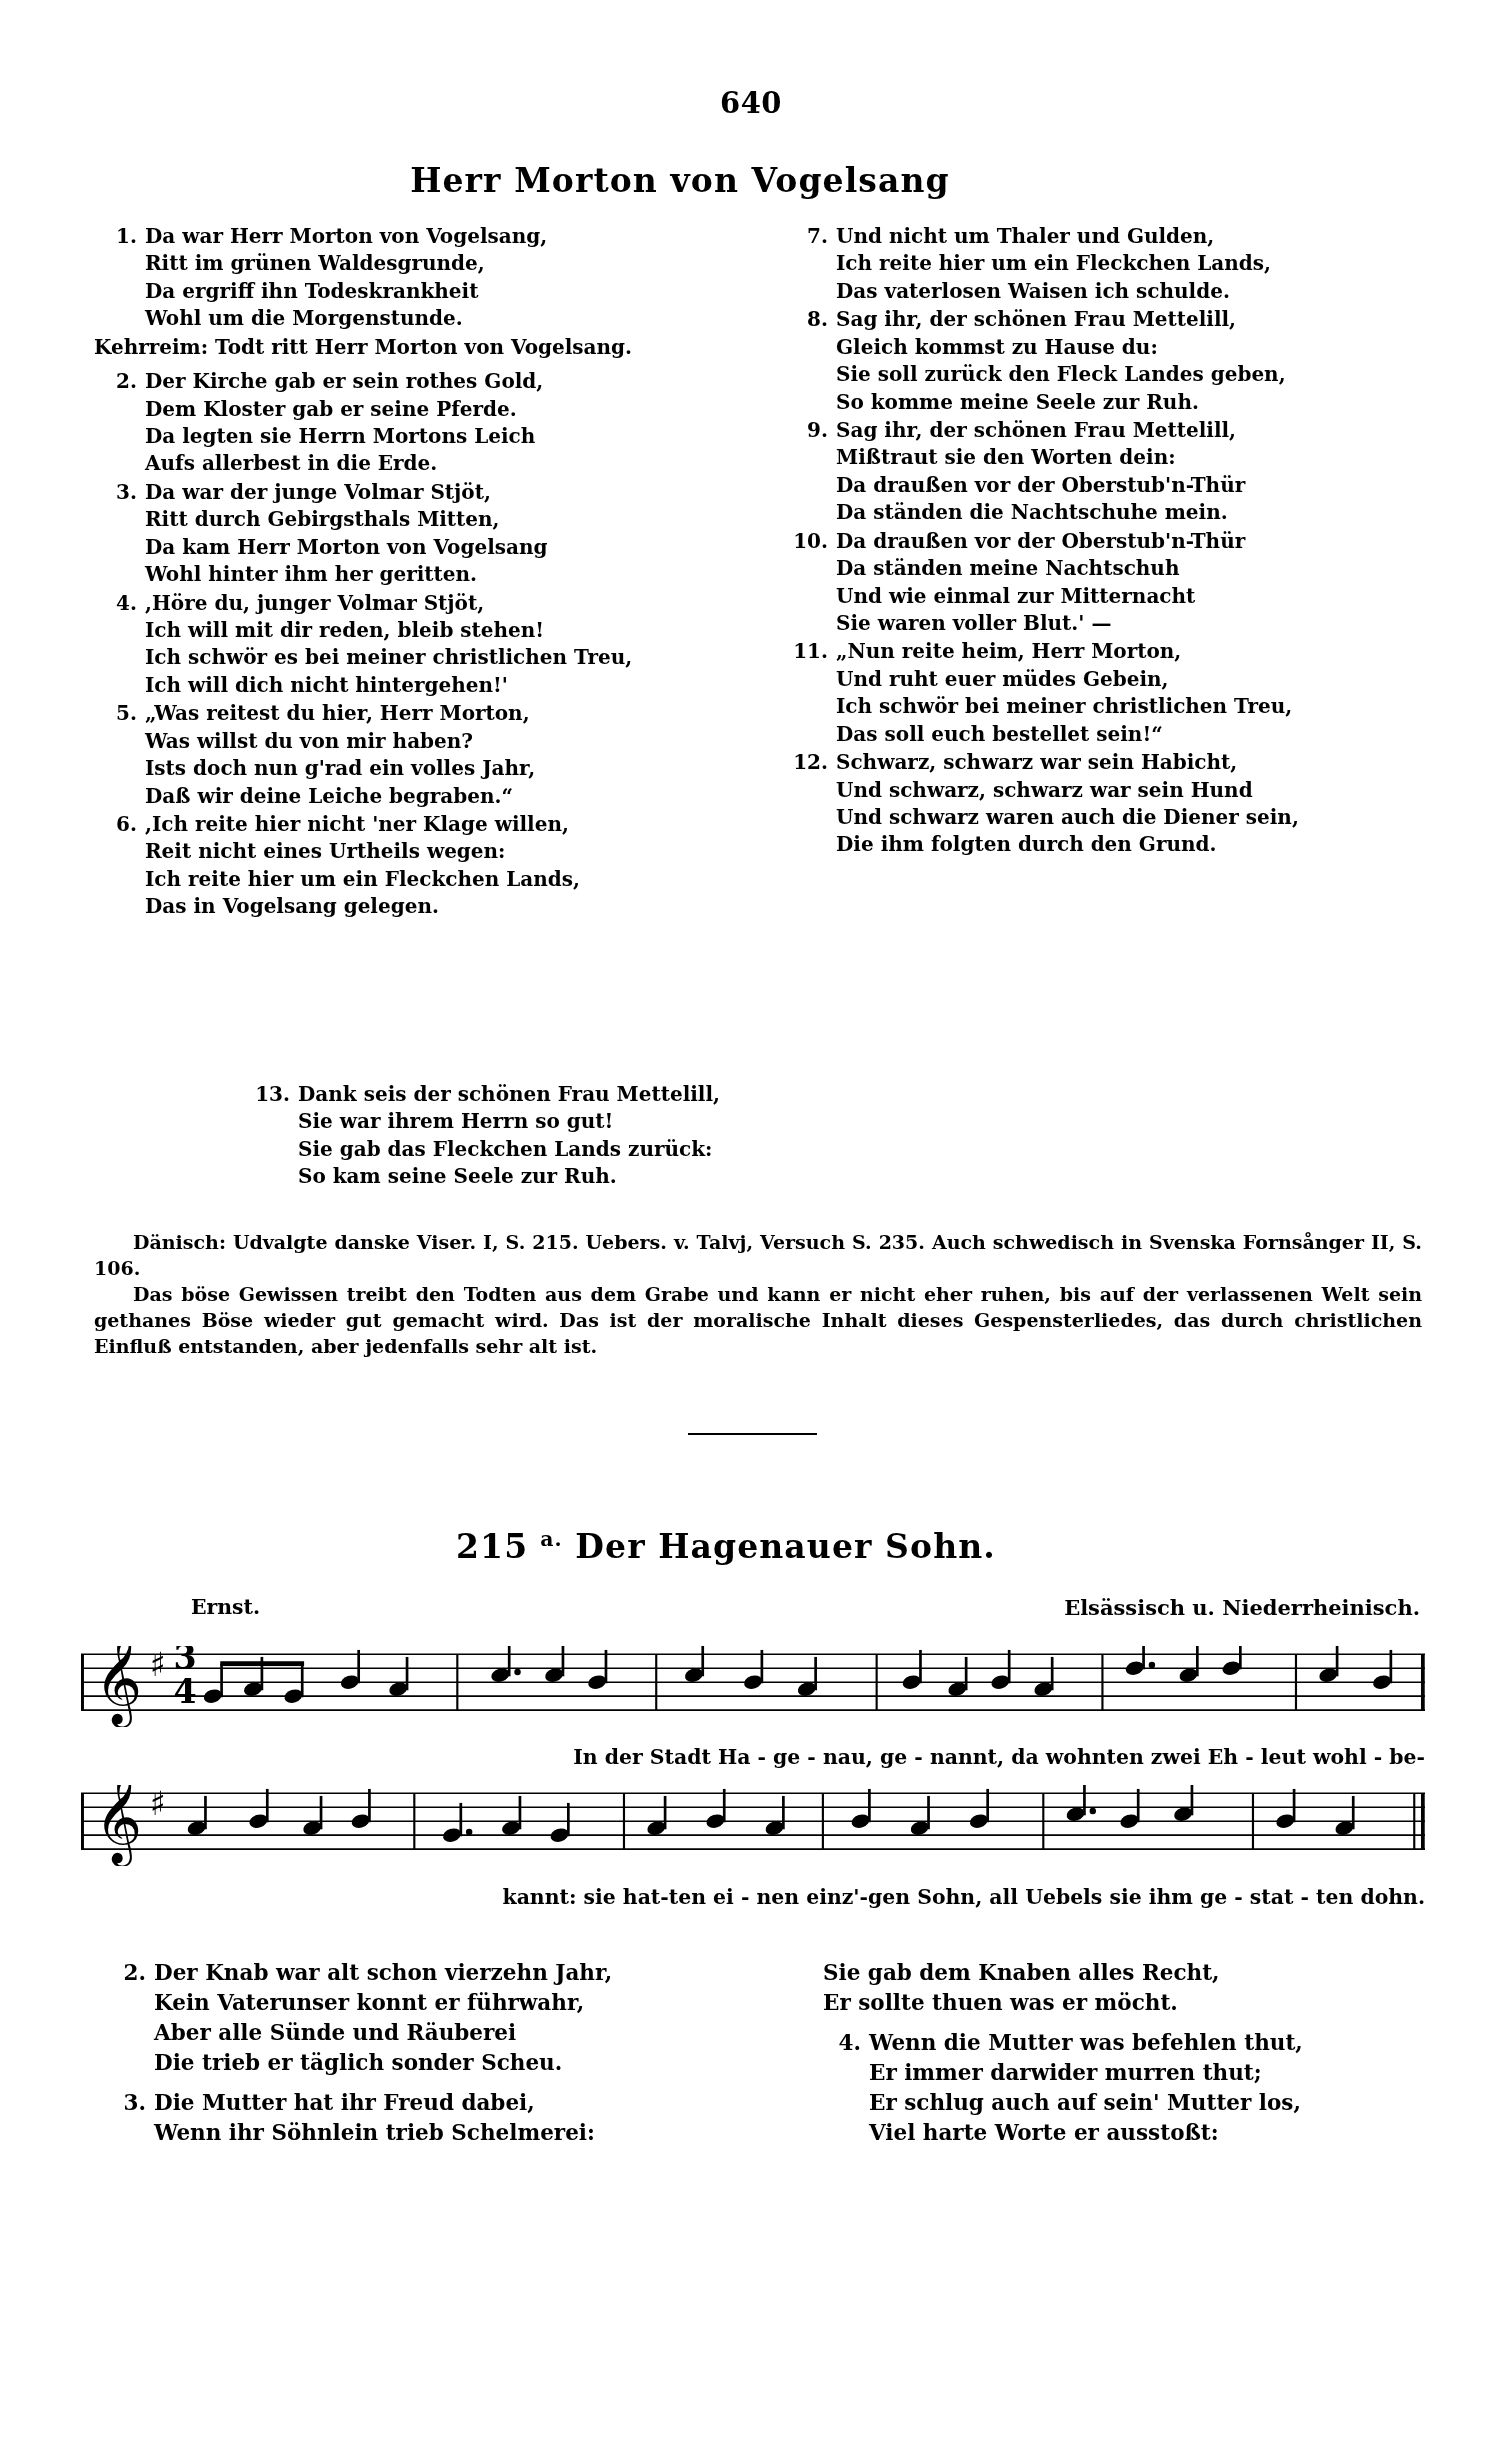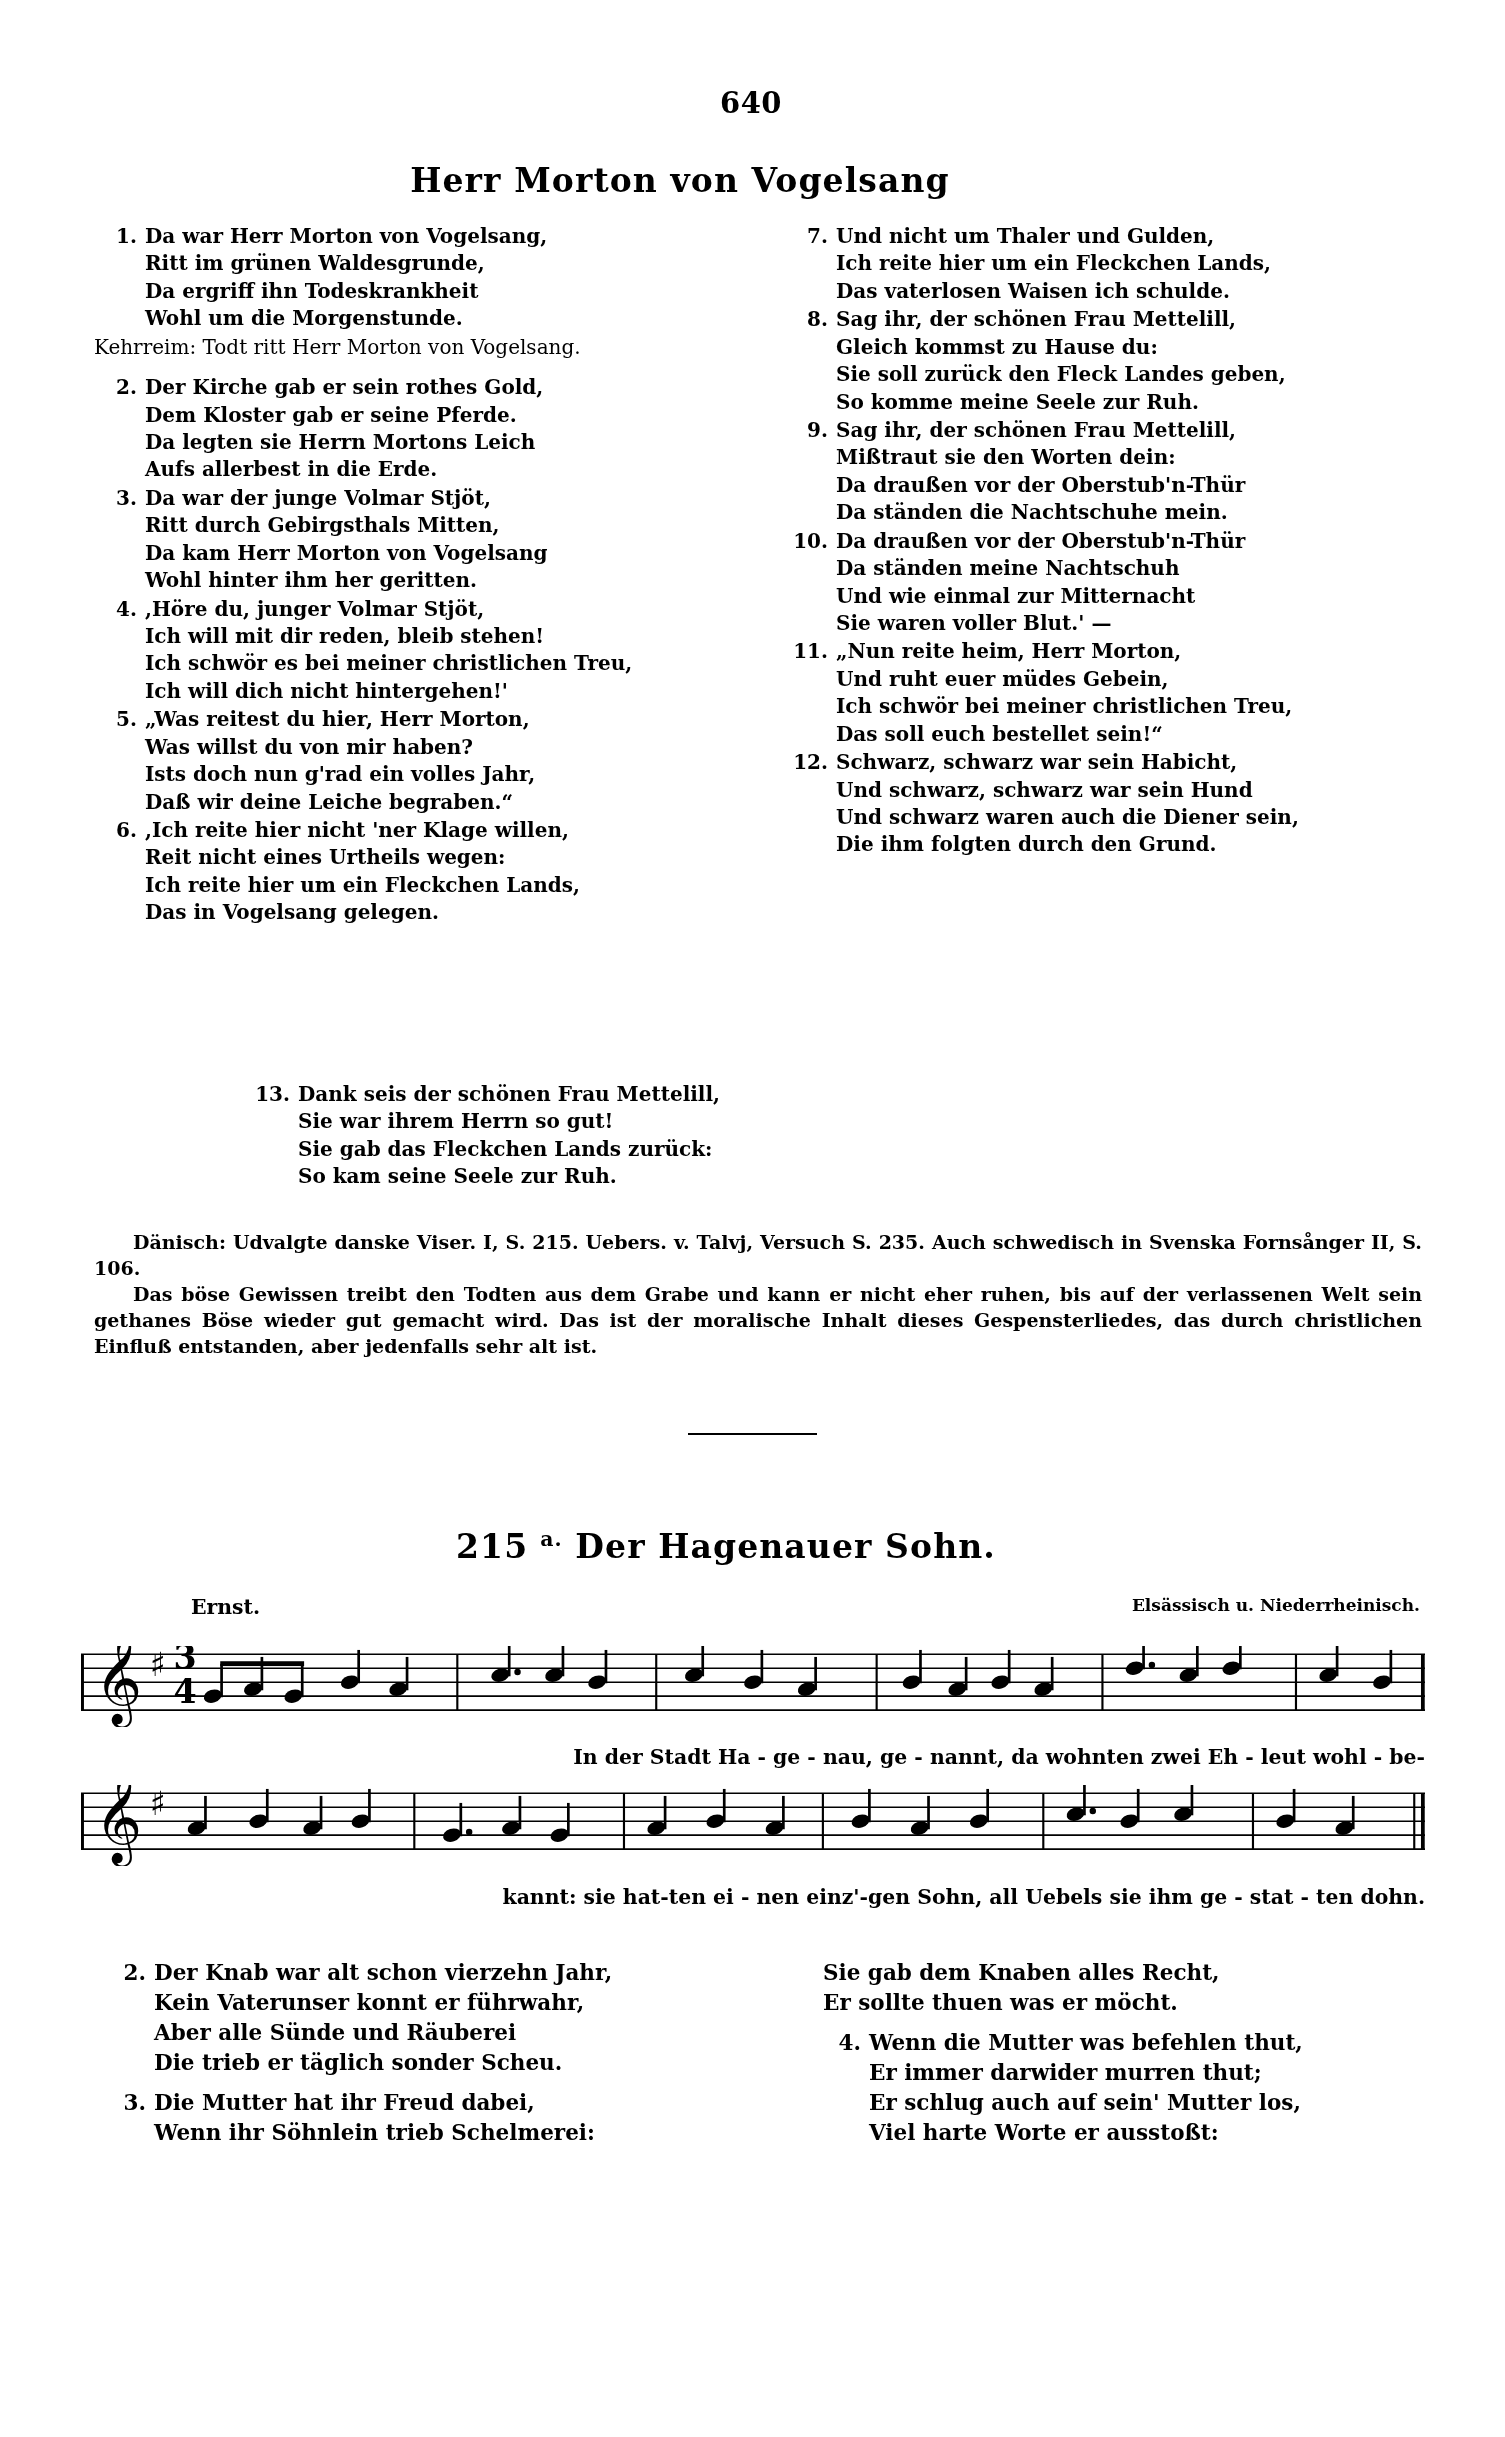--- a/index.html
+++ b/index.html
@@ -63,23 +63,23 @@
   .verse .num {
     position: absolute;
     left: 0;
     top: 0;
     width: 43px;
     text-align: right;
     font-weight: bold;
   }
   .verse .line { white-space: nowrap; }
   .refrain {
-    font-weight: normal;
+    font-weight: bold;
     white-space: nowrap;
-    margin-bottom: 13px;
+    margin-bottom: 7px;
     padding-left: 0;
   }
   .verse13 {
     position: absolute;
     left: 247px;
     top: 1081px;
     width: 807px;
     font-size: 20px;
     line-height: 27.4px;
     font-weight: bold;
@@ -126,21 +126,21 @@
     position: absolute;
     left: 191px;
     top: 1595px;
     font-size: 20.4px;
     font-weight: bold;
   }
   .origin {
     position: absolute;
     right: 86px;
     top: 1595px;
-    font-size: 17px;
+    font-size: 21px;
     font-weight: bold;
   }
   
   .staff-wrap { position: absolute; }
   .staff-1 { left: 81px; top: 1646px; width: 1344px; height: 124px; }
   .staff-2 { left: 81px; top: 1785px; width: 1344px; height: 124px; }
   .lyric-line {
     position: absolute;
     left: 0;
     width: 1344px;

